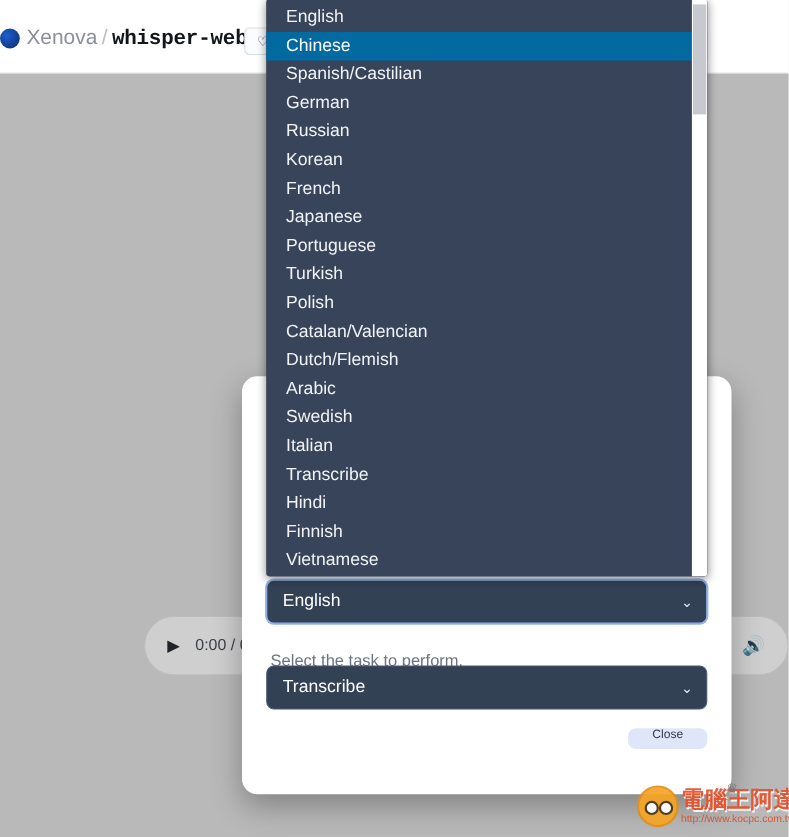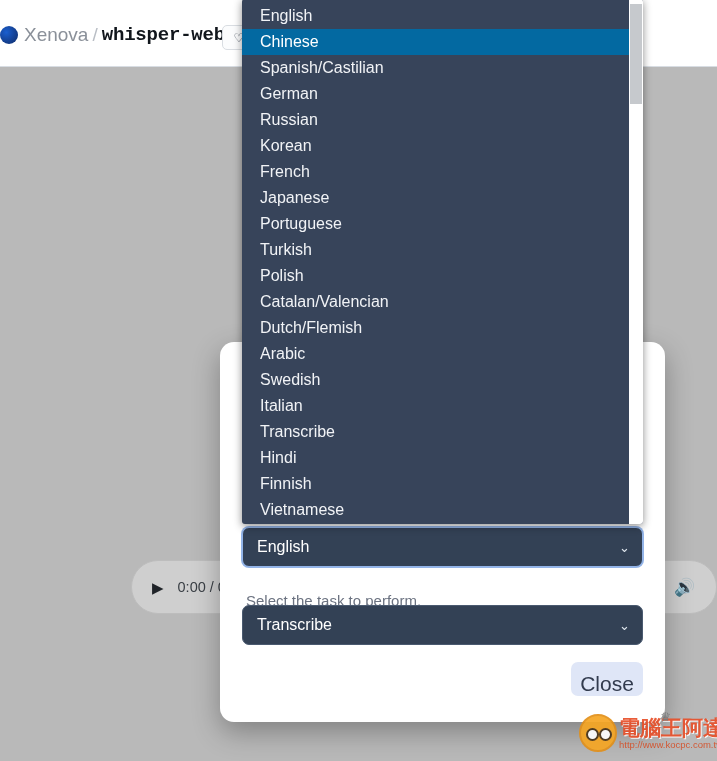--- a/index.html
+++ b/index.html
@@ -189,30 +189,30 @@
   }
   .sel-task {
     position: absolute;
     left: 242px; top: 605px;
     width: 401px; height: 40px;
   }
 
   .close-btn {
     position: absolute;
     left: 571px; top: 662px;
-    width: 72px; height: 34px;
+    width: 72px; height: 19px;
     background: #dfe6f7;
     border: none;
     border-radius: 7px;
     color: #323b4e;
-    font-size: 21px;
+    font-size: 11px;
     font-family: "Liberation Sans", sans-serif;
     cursor: pointer;
     display: flex;
-    align-items: flex-end;
+    align-items: flex-start;
     justify-content: center;
   }
 
   
   .dropdown {
     position: absolute;
     left: 242px; top: -1px;
     width: 401px; height: 525px;
     background: #37445a;
     border-radius: 3px;

